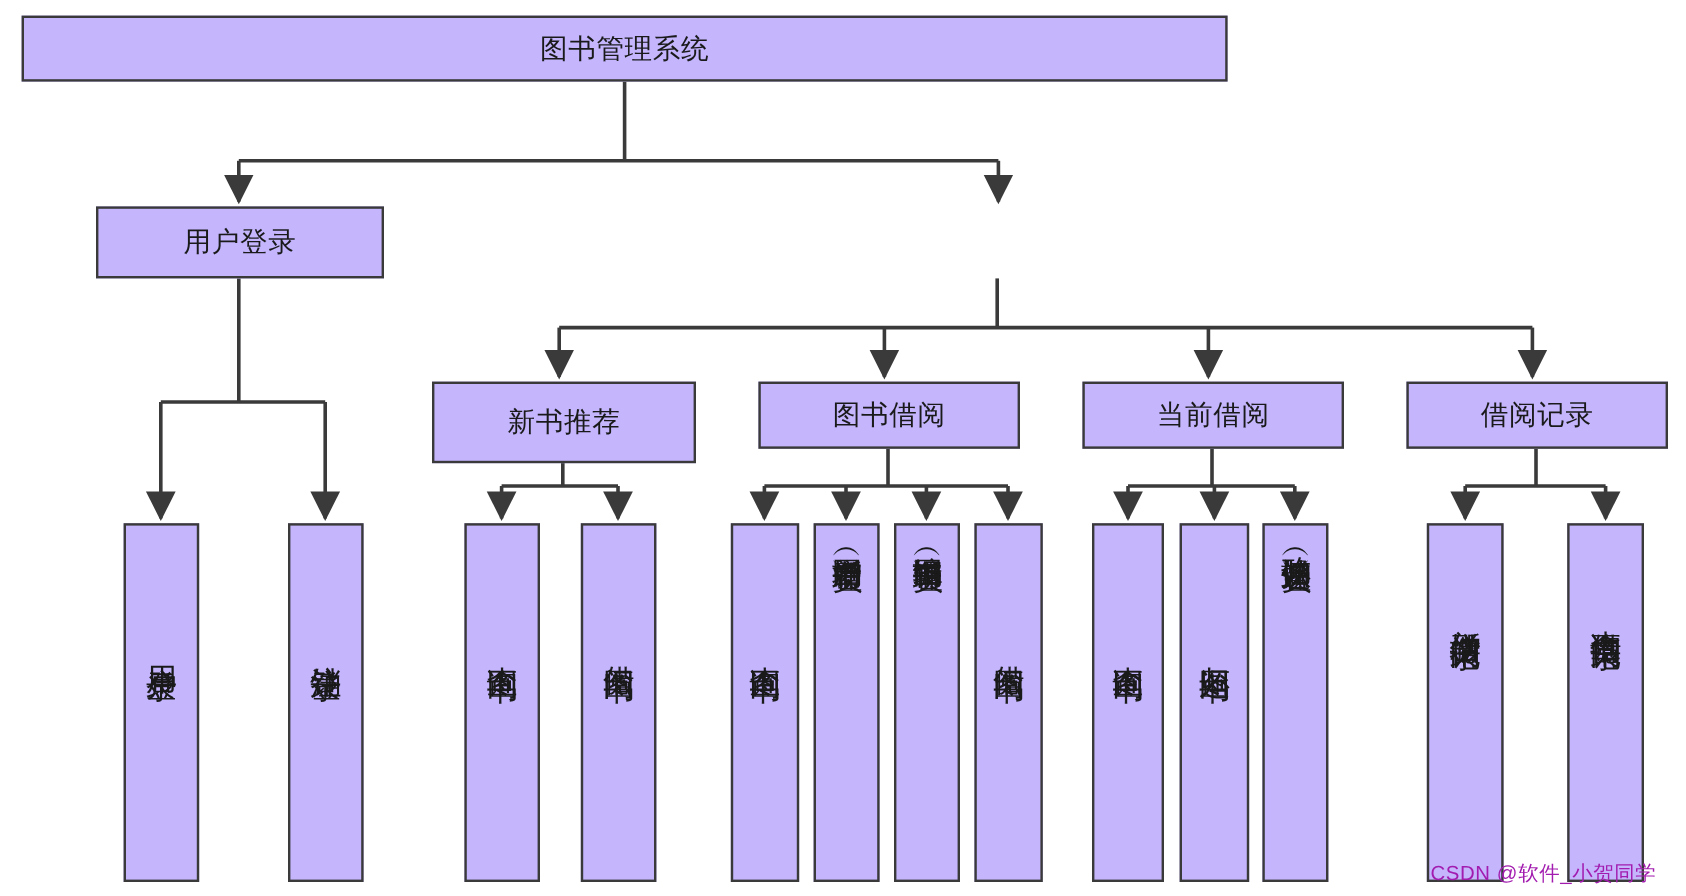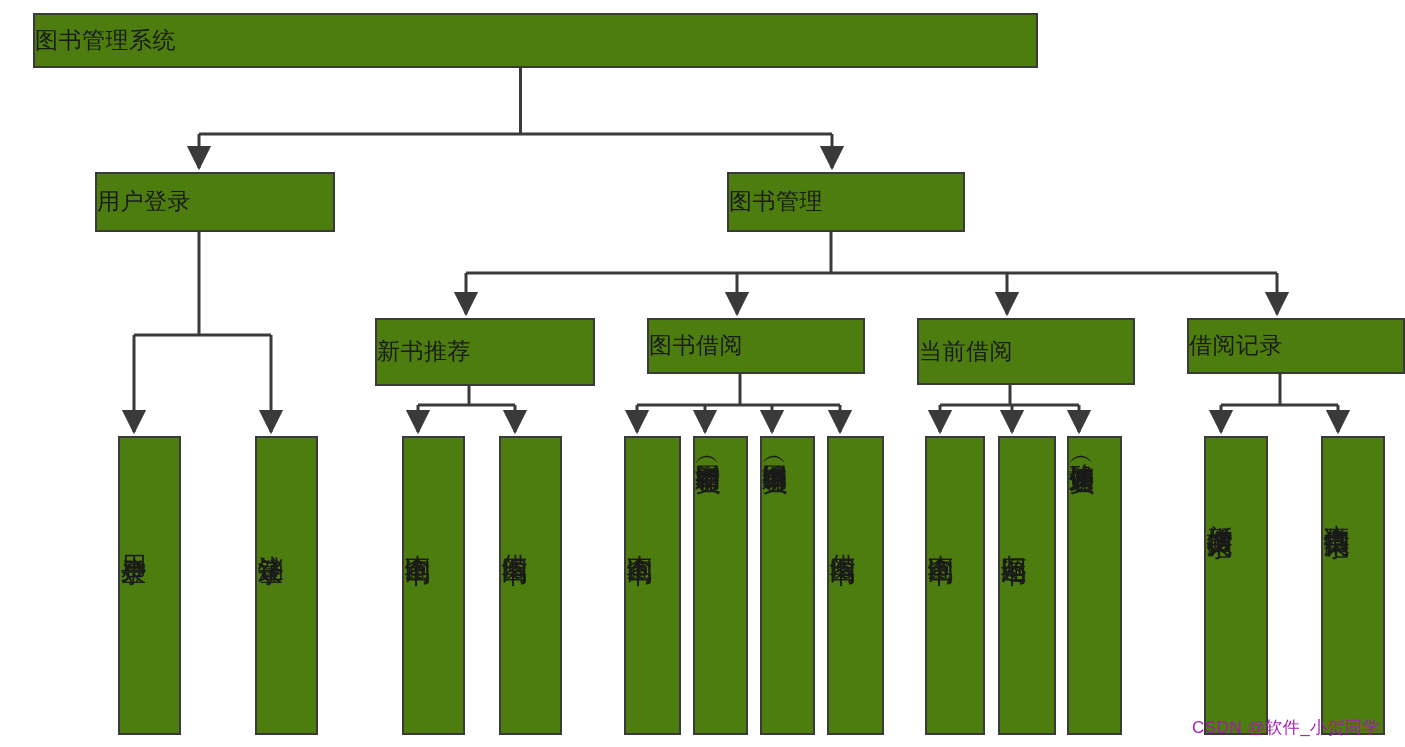--- a/index.html
+++ b/index.html
@@ -24,26 +24,26 @@
     position: absolute;
     left: 0;
     top: 0;
     width: 1405px;
     height: 747px;
     pointer-events: none;
   }
   .node {
     position: absolute;
     box-sizing: border-box;
-    background: #4d7c0f;
+    background: #c4b5fd;
     border: 2px solid #3a3a3a;
     display: flex;
     align-items: center;
+    justify-content: center;
     color: #1a1a1a;
-    margin-left: 15px;
   }
   .node-label {
     display: block;
     text-align: center;
     line-height: 1.18;
     white-space: pre;
   }
   
   .node.horiz .node-label {
     font-size: 23px;
@@ -134,31 +134,28 @@
     </g>
   </svg>
 
   <div class="node horiz" style="left:18px; top:13px; width:1005px; height:55px;">
     <span class="node-label">图书管理系统</span>
   </div>
 
   <div class="node horiz" style="left:80px; top:172px; width:240px; height:60px;">
     <span class="node-label">用户登录</span>
   </div>
-  <div class="node horiz" style="left:712px; top:172px; width:238px; height:60px;">
-    <span class="node-label">图书管理</span>
-  </div>
 
   <div class="node horiz" style="left:360px; top:318px; width:220px; height:68px;">
     <span class="node-label">新书推荐</span>
   </div>
   <div class="node horiz" style="left:632px; top:318px; width:218px; height:56px;">
     <span class="node-label">图书借阅</span>
   </div>
-  <div class="node horiz" style="left:902px; top:318px; width:218px; height:67px;">
+  <div class="node horiz" style="left:902px; top:318px; width:218px; height:56px;">
     <span class="node-label">当前借阅</span>
   </div>
   <div class="node horiz" style="left:1172px; top:318px; width:218px; height:56px;">
     <span class="node-label">借阅记录</span>
   </div>
 
   <div class="node vert mid2" style="left:103px; top:436px; width:63px; height:299px;">
     <span class="node-label">用户登录</span>
   </div>
   <div class="node vert mid2" style="left:240px; top:436px; width:63px; height:299px;">

